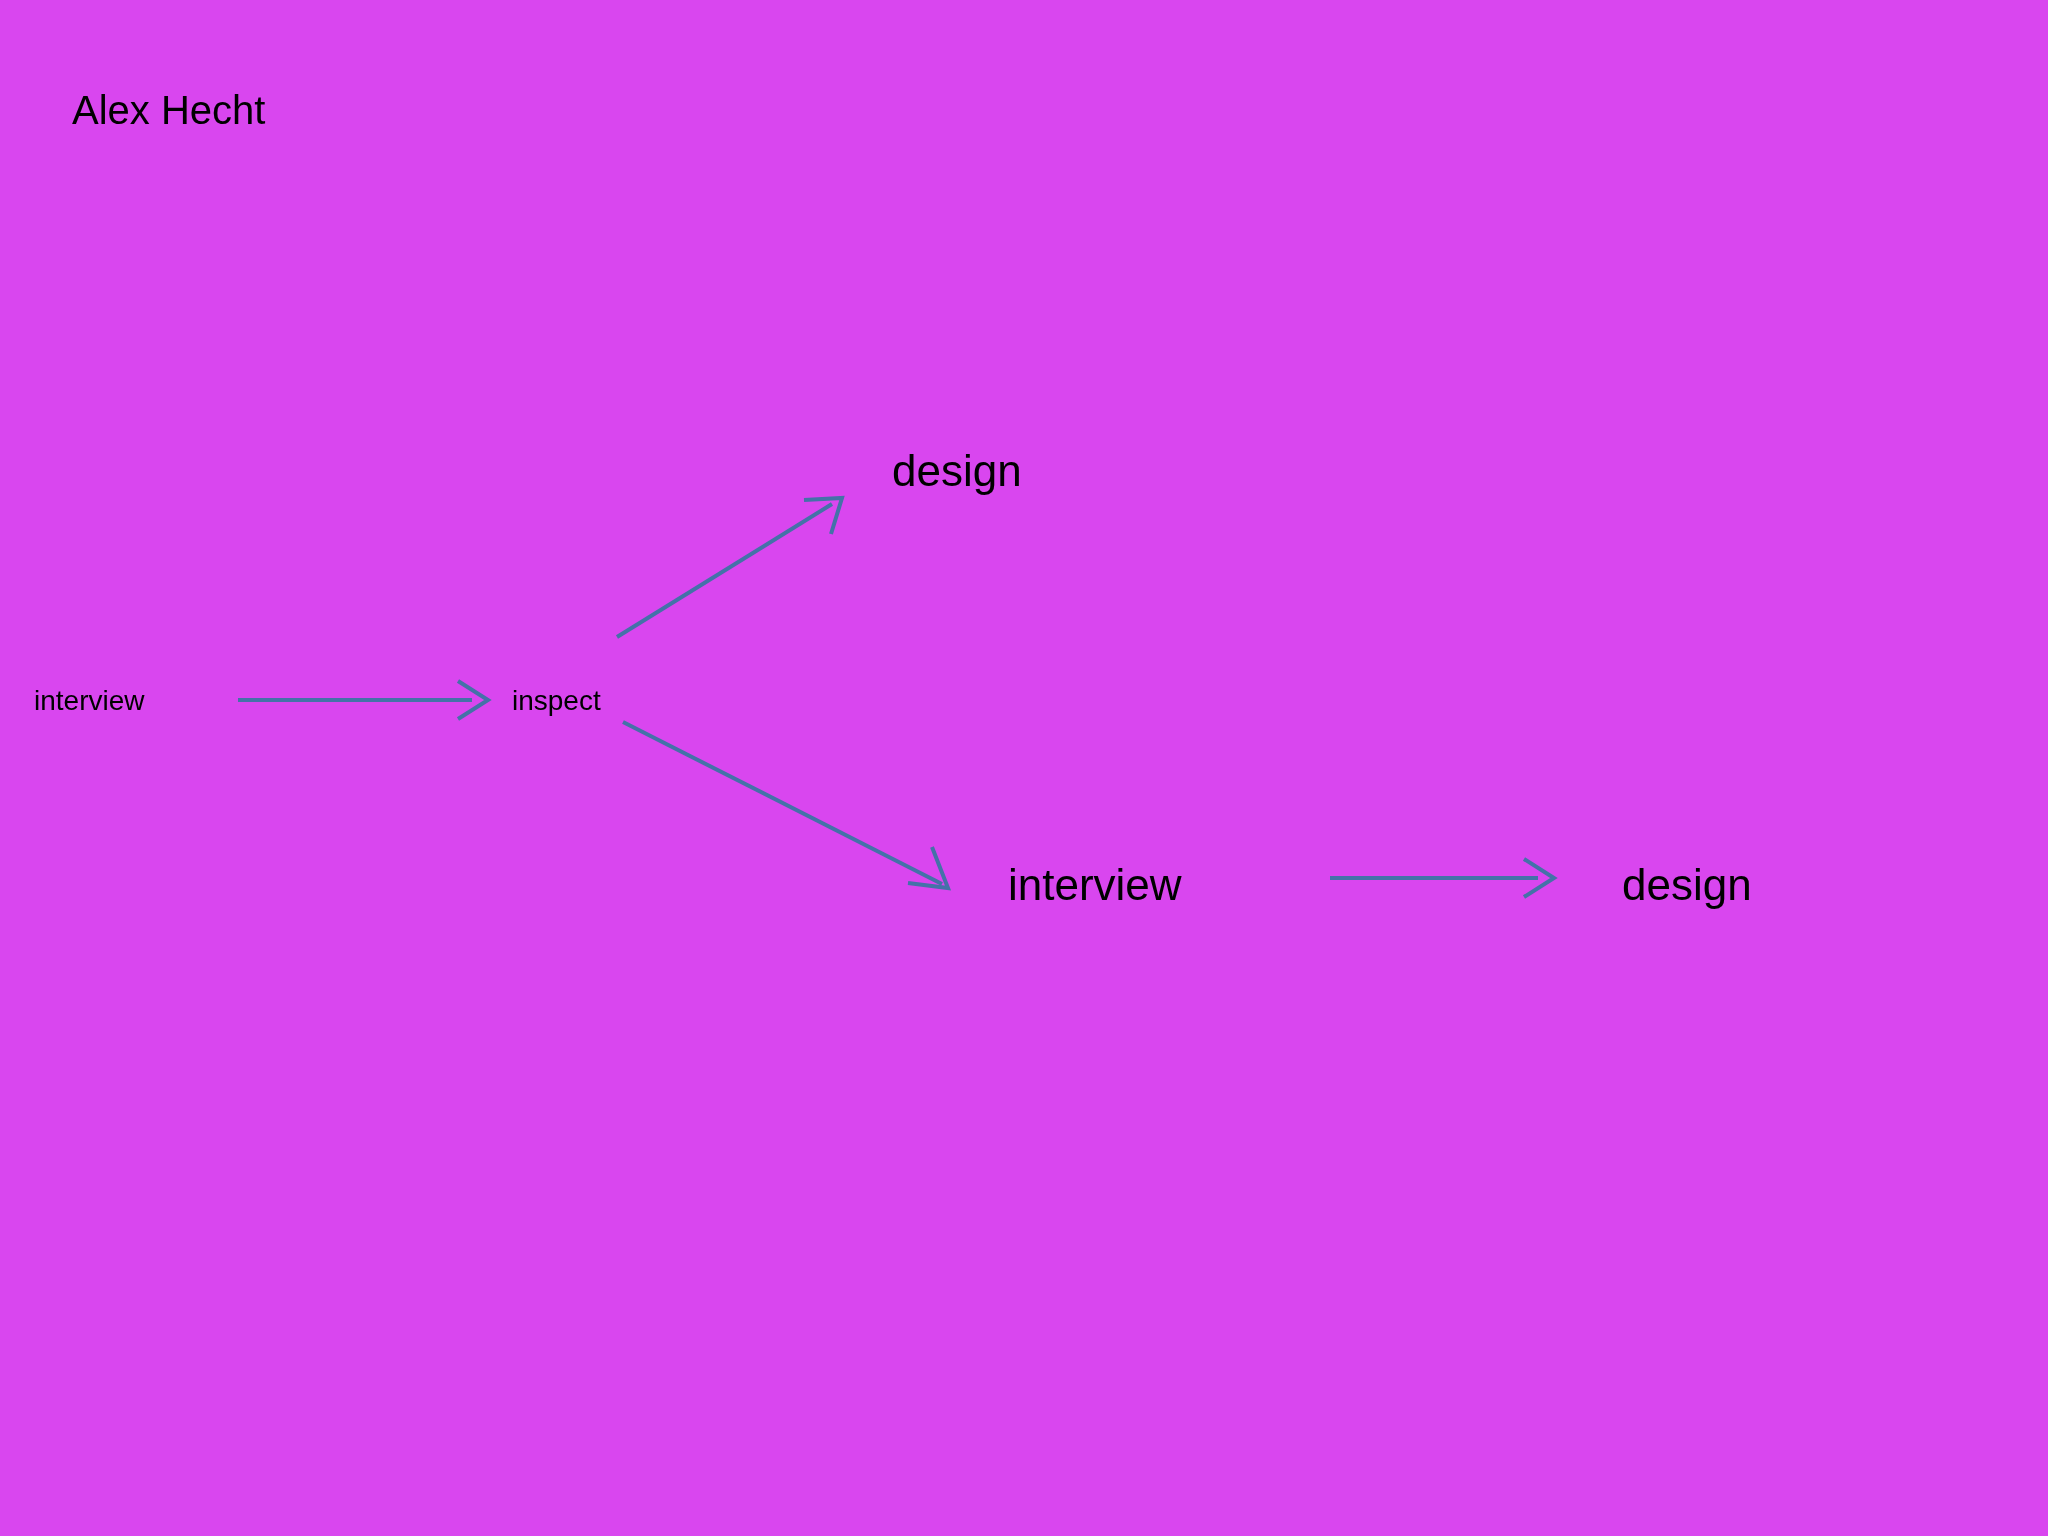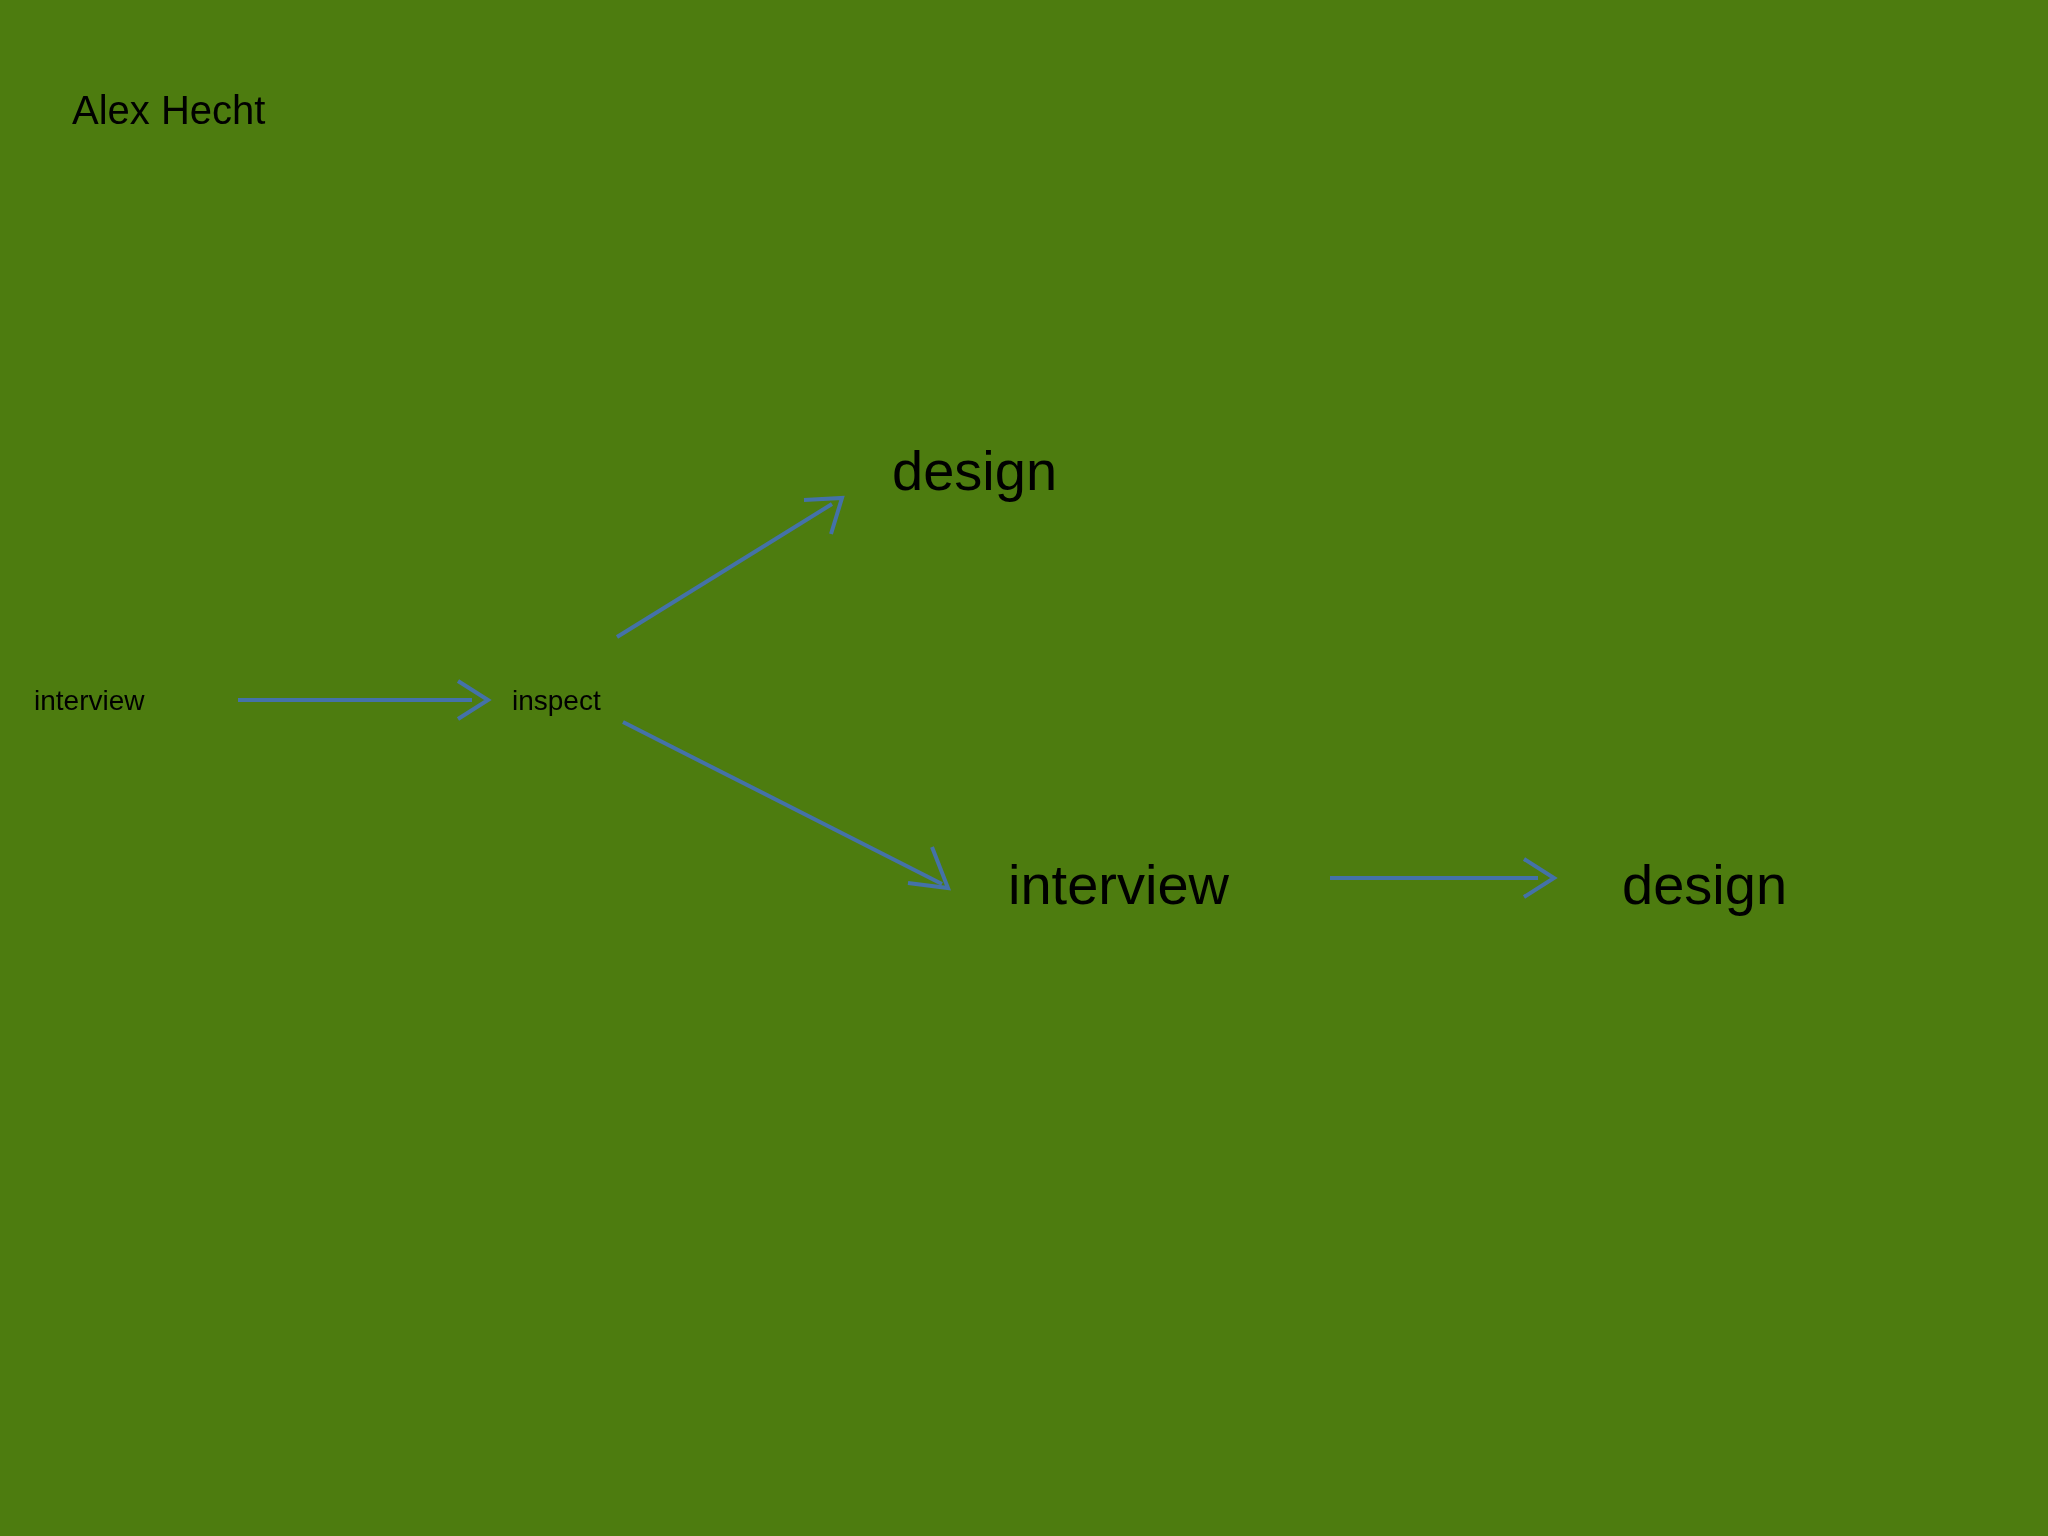--- a/index.html
+++ b/index.html
@@ -11,21 +11,21 @@
     width: 2048px;
     height: 1536px;
     overflow: hidden;
     font-family: "Liberation Sans", sans-serif;
     -webkit-font-smoothing: antialiased;
   }
   #slide {
     position: relative;
     width: 2048px;
     height: 1536px;
-    background: #4d7c0f;
+    background: #d946ef;
   }
   #slide-title {
     position: absolute;
     left: 72px;
     top: 86px;
     font-size: 40px;
     line-height: 48px;
     color: #000000;
     white-space: nowrap;
     font-weight: 400;
@@ -34,21 +34,21 @@
     position: absolute;
     color: #000000;
     white-space: nowrap;
     font-weight: 400;
   }
   .node-small {
     font-size: 28px;
     line-height: 34px;
   }
   .node-large {
-    font-size: 56px;
+    font-size: 44px;
     line-height: 54px;
   }
   #node-interview-start {
     left: 34px;
     top: 684px;
   }
   #node-inspect {
     left: 512px;
     top: 684px;
   }

